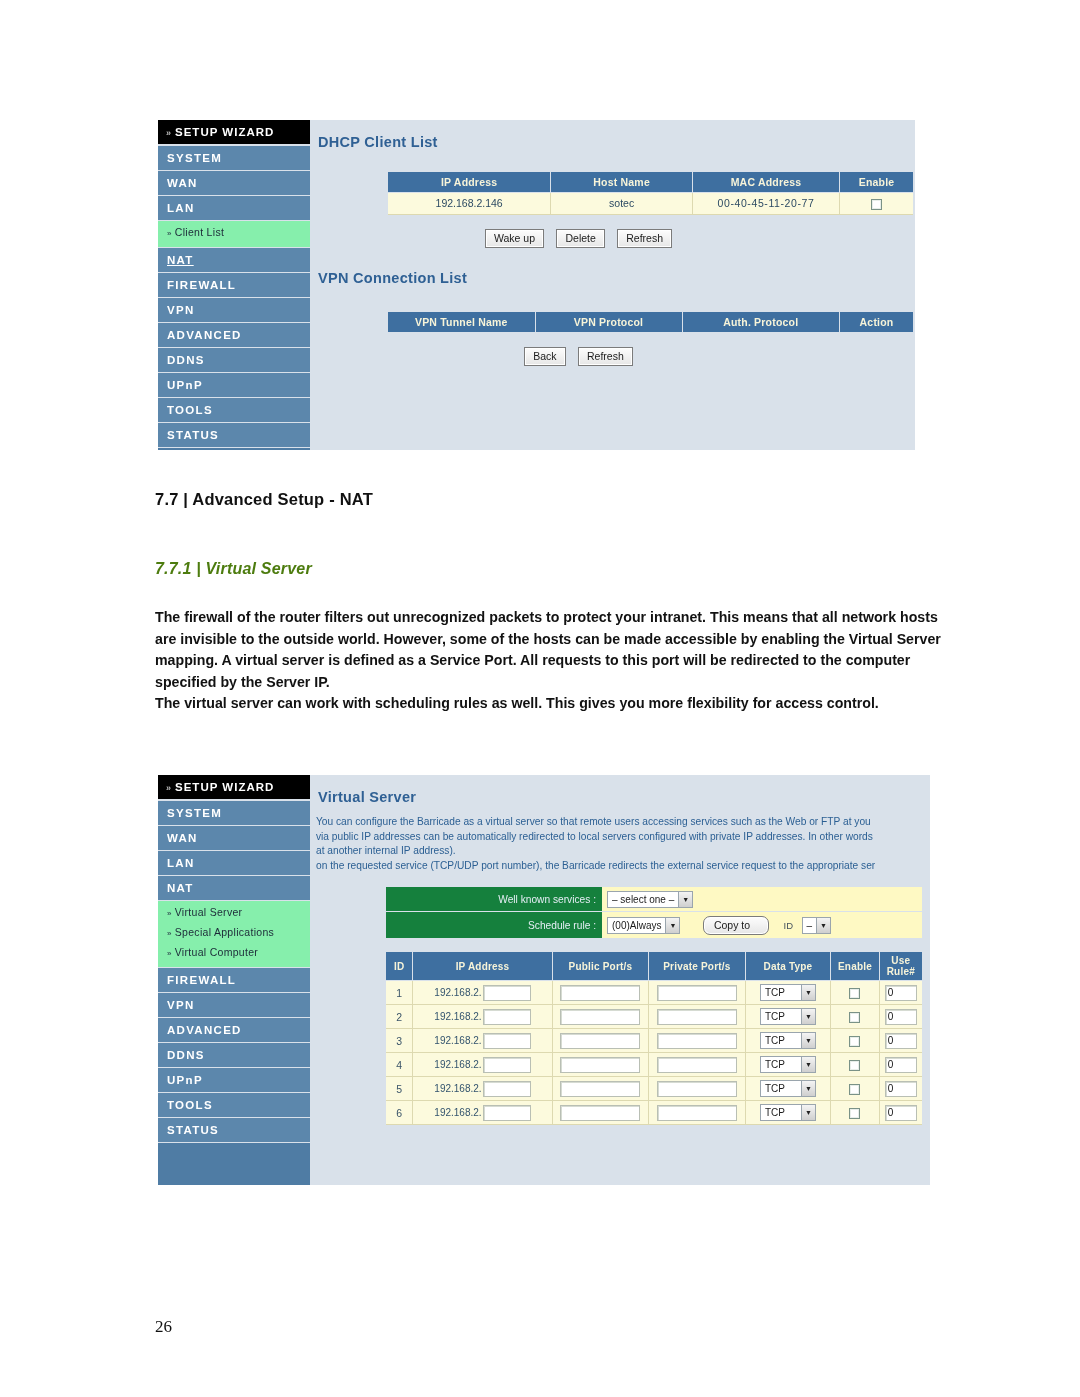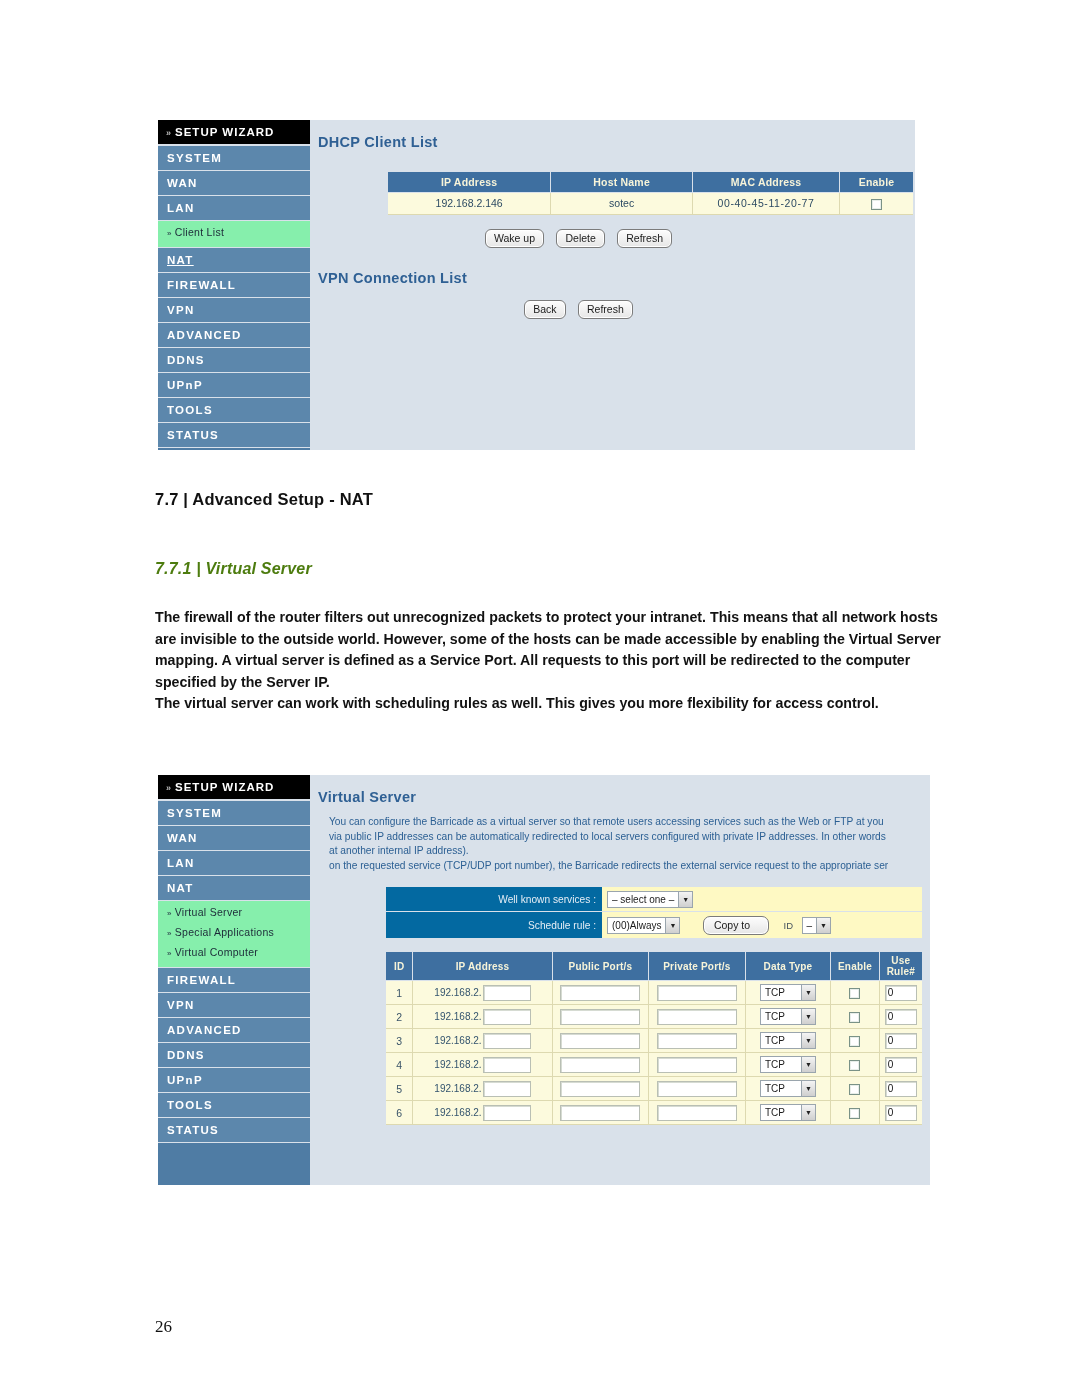--- a/index.html
+++ b/index.html
@@ -83,21 +83,21 @@
     font-size:14.5px;
     font-weight:bold;
     letter-spacing:0.3px;
     padding:14px 0 0 8px;
   }
   .panel-title.second{ padding-top:22px; }
   .desc{
     color:#2b5f93;
     font-size:10.2px;
     line-height:14.5px;
-    padding:10px 0 0 19px;
+    padding:10px 0 0 6px;
     white-space:nowrap;
   }
 
   
   table.rt{
     border-collapse:collapse;
     margin:0;
   }
   table.rt th{
     background:#3e6fa0;
@@ -125,21 +125,21 @@
   
   #dhcp-table{ margin:22px 0 0 78px; width:525px; }
   #vpn-table { margin:26px 0 0 78px; width:525px; }
 
   
   .btnrow{ text-align:center; padding-top:13px; padding-right:68px;}
   .btn{
     display:inline-block;
     background:linear-gradient(#fdfdfd,#e6e6e6);
     border:1px solid #7b7b7b;
-    border-radius:6px;
+    border-radius:0;
     box-shadow:inset 0 0 0 1px #ffffff;
     color:#1b1b1b;
     font-size:10.5px;
     padding:2px 8px 3px 8px;
     margin:0 4px;
     line-height:12px;
   }
 
   
   .cbox{
@@ -151,21 +151,21 @@
     vertical-align:middle;
   }
 
   
   .vs-form{
     margin:14px 0 0 76px;
     width:536px;
     border-collapse:collapse;
   }
   .vs-form td.lbl{
-    background:#0369a1;
+    background:#15803d;
     color:#e6eef6;
     font-size:10.2px;
     text-align:right;
     padding:5px 6px 5px 0;
     width:210px;
     border-bottom:1.5px solid #d9e1ea;
   }
   .vs-form td.fld{
     background:#fef9c3;
     padding:3px 0 3px 5px;
@@ -299,20 +299,30 @@
     </table>
 
     <div class="btnrow">
       <span class="btn">Wake up</span>
       <span class="btn">Delete</span>
       <span class="btn">Refresh</span>
     </div>
 
     <div class="panel-title second">VPN Connection List</div>
 
+    <table class="rt" id="vpn-table">
+      <thead>
+        <tr>
+          <th style="width:28%">VPN Tunnel Name</th>
+          <th style="width:28%">VPN Protocol</th>
+          <th style="width:30%">Auth. Protocol</th>
+          <th style="width:14%">Action</th>
+        </tr>
+      </thead>
+    </table>
 
     <div class="btnrow">
       <span class="btn">Back</span>
       <span class="btn">Refresh</span>
     </div>
   </div>
 </div>
 
 <div class="doc-h2">7.7 | Advanced Setup - NAT</div>
 <div class="doc-h3">7.7.1 | Virtual Server</div>

